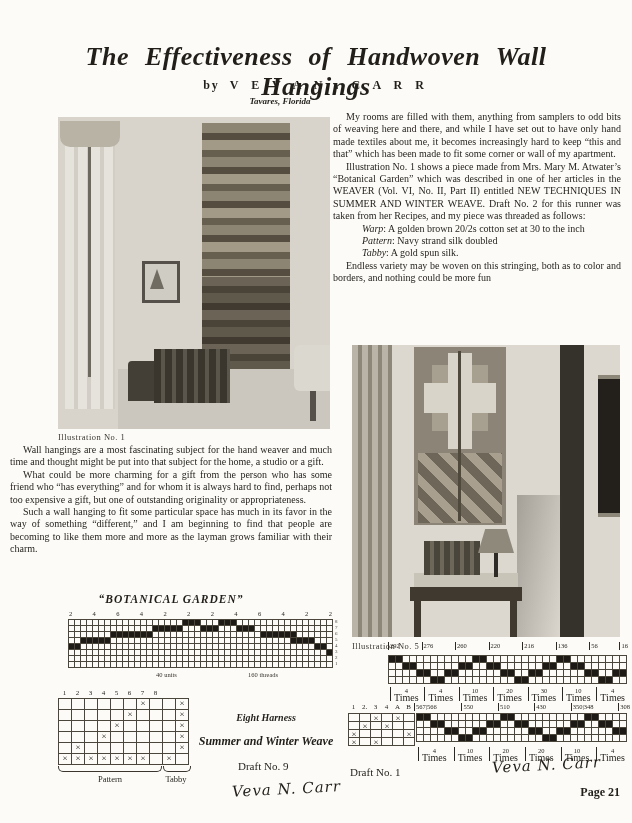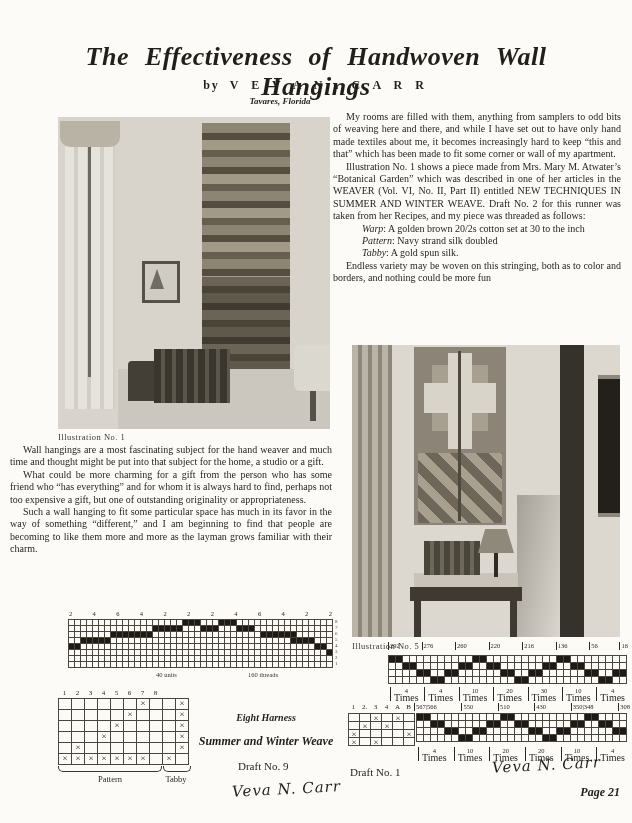--- a/index.html
+++ b/index.html
@@ -85,21 +85,21 @@
          font-size:12px;font-weight:bold;font-style:italic;}
   .draftlabel{position:absolute;font-size:11px;}
   .signature{position:absolute;font-family:"DejaVu Serif",serif;font-style:italic;
              font-size:15px;transform:rotate(-3deg);letter-spacing:1px;}
   .timesrow{position:absolute;display:flex;justify-content:space-between;}
   .timesrow .time{display:flex;flex-direction:column;align-items:center;line-height:7px;
                   border-left:1px solid #2b2822;padding:0 3px;}
   .timesrow .tnum{font-size:6.5px;}
   .timesrow .tword{font-size:10px;}
   .pagenum{position:absolute;left:540px;top:785px;width:80px;text-align:right;
-           font-size:12px;font-weight:bold;font-style:italic;}
+           font-size:12px;font-weight:bold;}
 </style>
 </head>
 <body>
 
 <div class="page">
 
   <div class="title">The Effectiveness of Handwoven Wall Hangings</div>
   <div class="byline">
     <span class="by">by</span><span>V E V A   N .   C A R R</span>
   </div>
@@ -151,20 +151,21 @@
     <div class="p2-cloth"></div>
     <div class="p2-books"></div>
     <div class="p2-lampshade"></div>
     <div class="p2-lampstem"></div>
     <div class="p2-table"></div>
     <div class="p2-leg1"></div>
     <div class="p2-leg2"></div>
   </div>
   <div class="caption" style="left:352px;top:641px;width:268px;">Illustration No. 5</div>
 
+  <div class="heading-bg">“BOTANICAL GARDEN”</div>
   <div class="numrow noticks" id="bg-numbers" style="left:68px;top:610px;width:264px;">
       <span>2</span>
       <span>4</span>
       <span>6</span>
       <span>4</span>
       <span>2</span>
       <span>2</span>
       <span>2</span>
       <span>4</span>
       <span>6</span>

